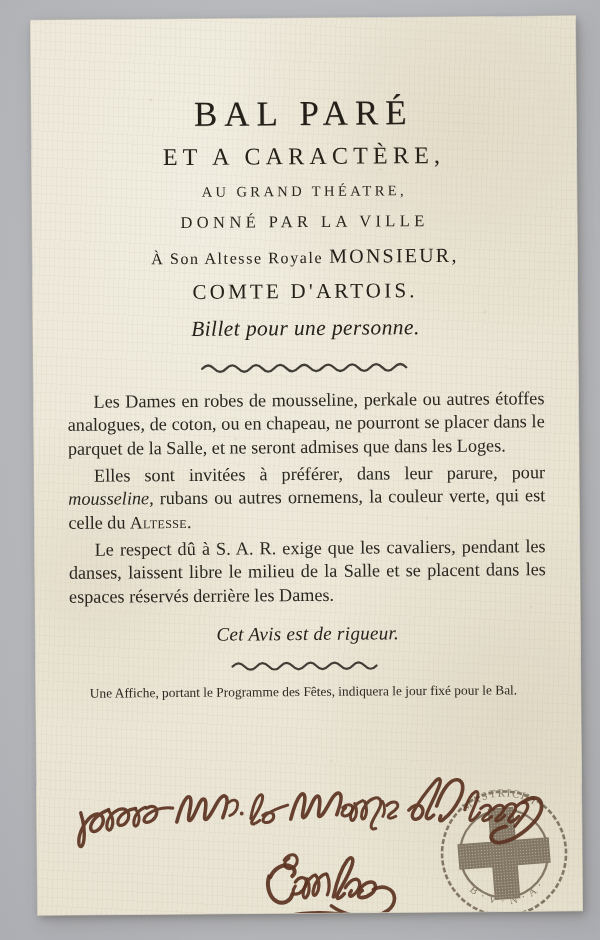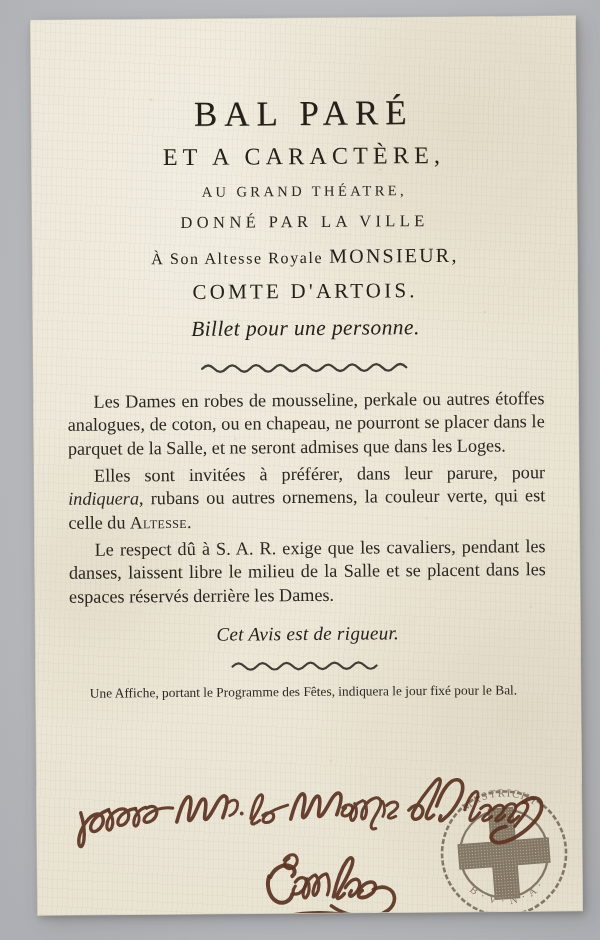--- a/index.html
+++ b/index.html
@@ -242,21 +242,21 @@
       </div>
 
       <svg class="ornament orn-top" width="216" height="12" viewBox="0 0 216 12">
         <path d="M4,7 Q10,0.5 16,7 T28,7 T40,7 T52,7 T64,7 T76,7 T88,7 T100,7 T112,7 T124,7 T136,7 T148,7 T160,7 T172,7 T184,7 T196,7 T208,7" fill="none" stroke="#2b2721" stroke-width="2.3" stroke-linecap="round"></path>
       </svg>
 
       <div class="body-block">
 
         <p class="para"><span>Les Dames en robes de mousseline, perkale ou autres étoffes analogues, de coton, ou en chapeau, ne pourront se placer dans le parquet de la Salle, et ne seront admises que dans les Loges.</span></p>
 
-        <p class="para"><span>Elles sont invitées à préférer, dans leur parure, pour </span><i>indiquera</i><span>, rubans ou autres ornemens, la couleur verte, qui est celle du </span><span class="smallcaps">Altesse</span><span>.</span></p>
+        <p class="para"><span>Elles sont invitées à préférer, dans leur parure, pour </span><i>mousseline</i><span>, rubans ou autres ornemens, la couleur verte, qui est celle du </span><span class="smallcaps">Altesse</span><span>.</span></p>
 
         <p class="para"><span>Le respect dû à S. A. R. exige que les cavaliers, pendant les danses, laissent libre le milieu de la Salle et se placent dans les espaces réservés derrière les Dames.</span></p>
 
       </div>
 
       <div class="closing">Cet Avis est de rigueur.</div>
 
       <svg class="ornament orn-bottom" width="160" height="12" viewBox="0 0 160 12">
         <path d="M4,7 Q10,0.5 16,7 T28,7 T40,7 T52,7 T64,7 T76,7 T88,7 T100,7 T112,7 T124,7 T136,7 T148,7" fill="none" stroke="#2b2721" stroke-width="2.2" stroke-linecap="round"></path>
       </svg>

